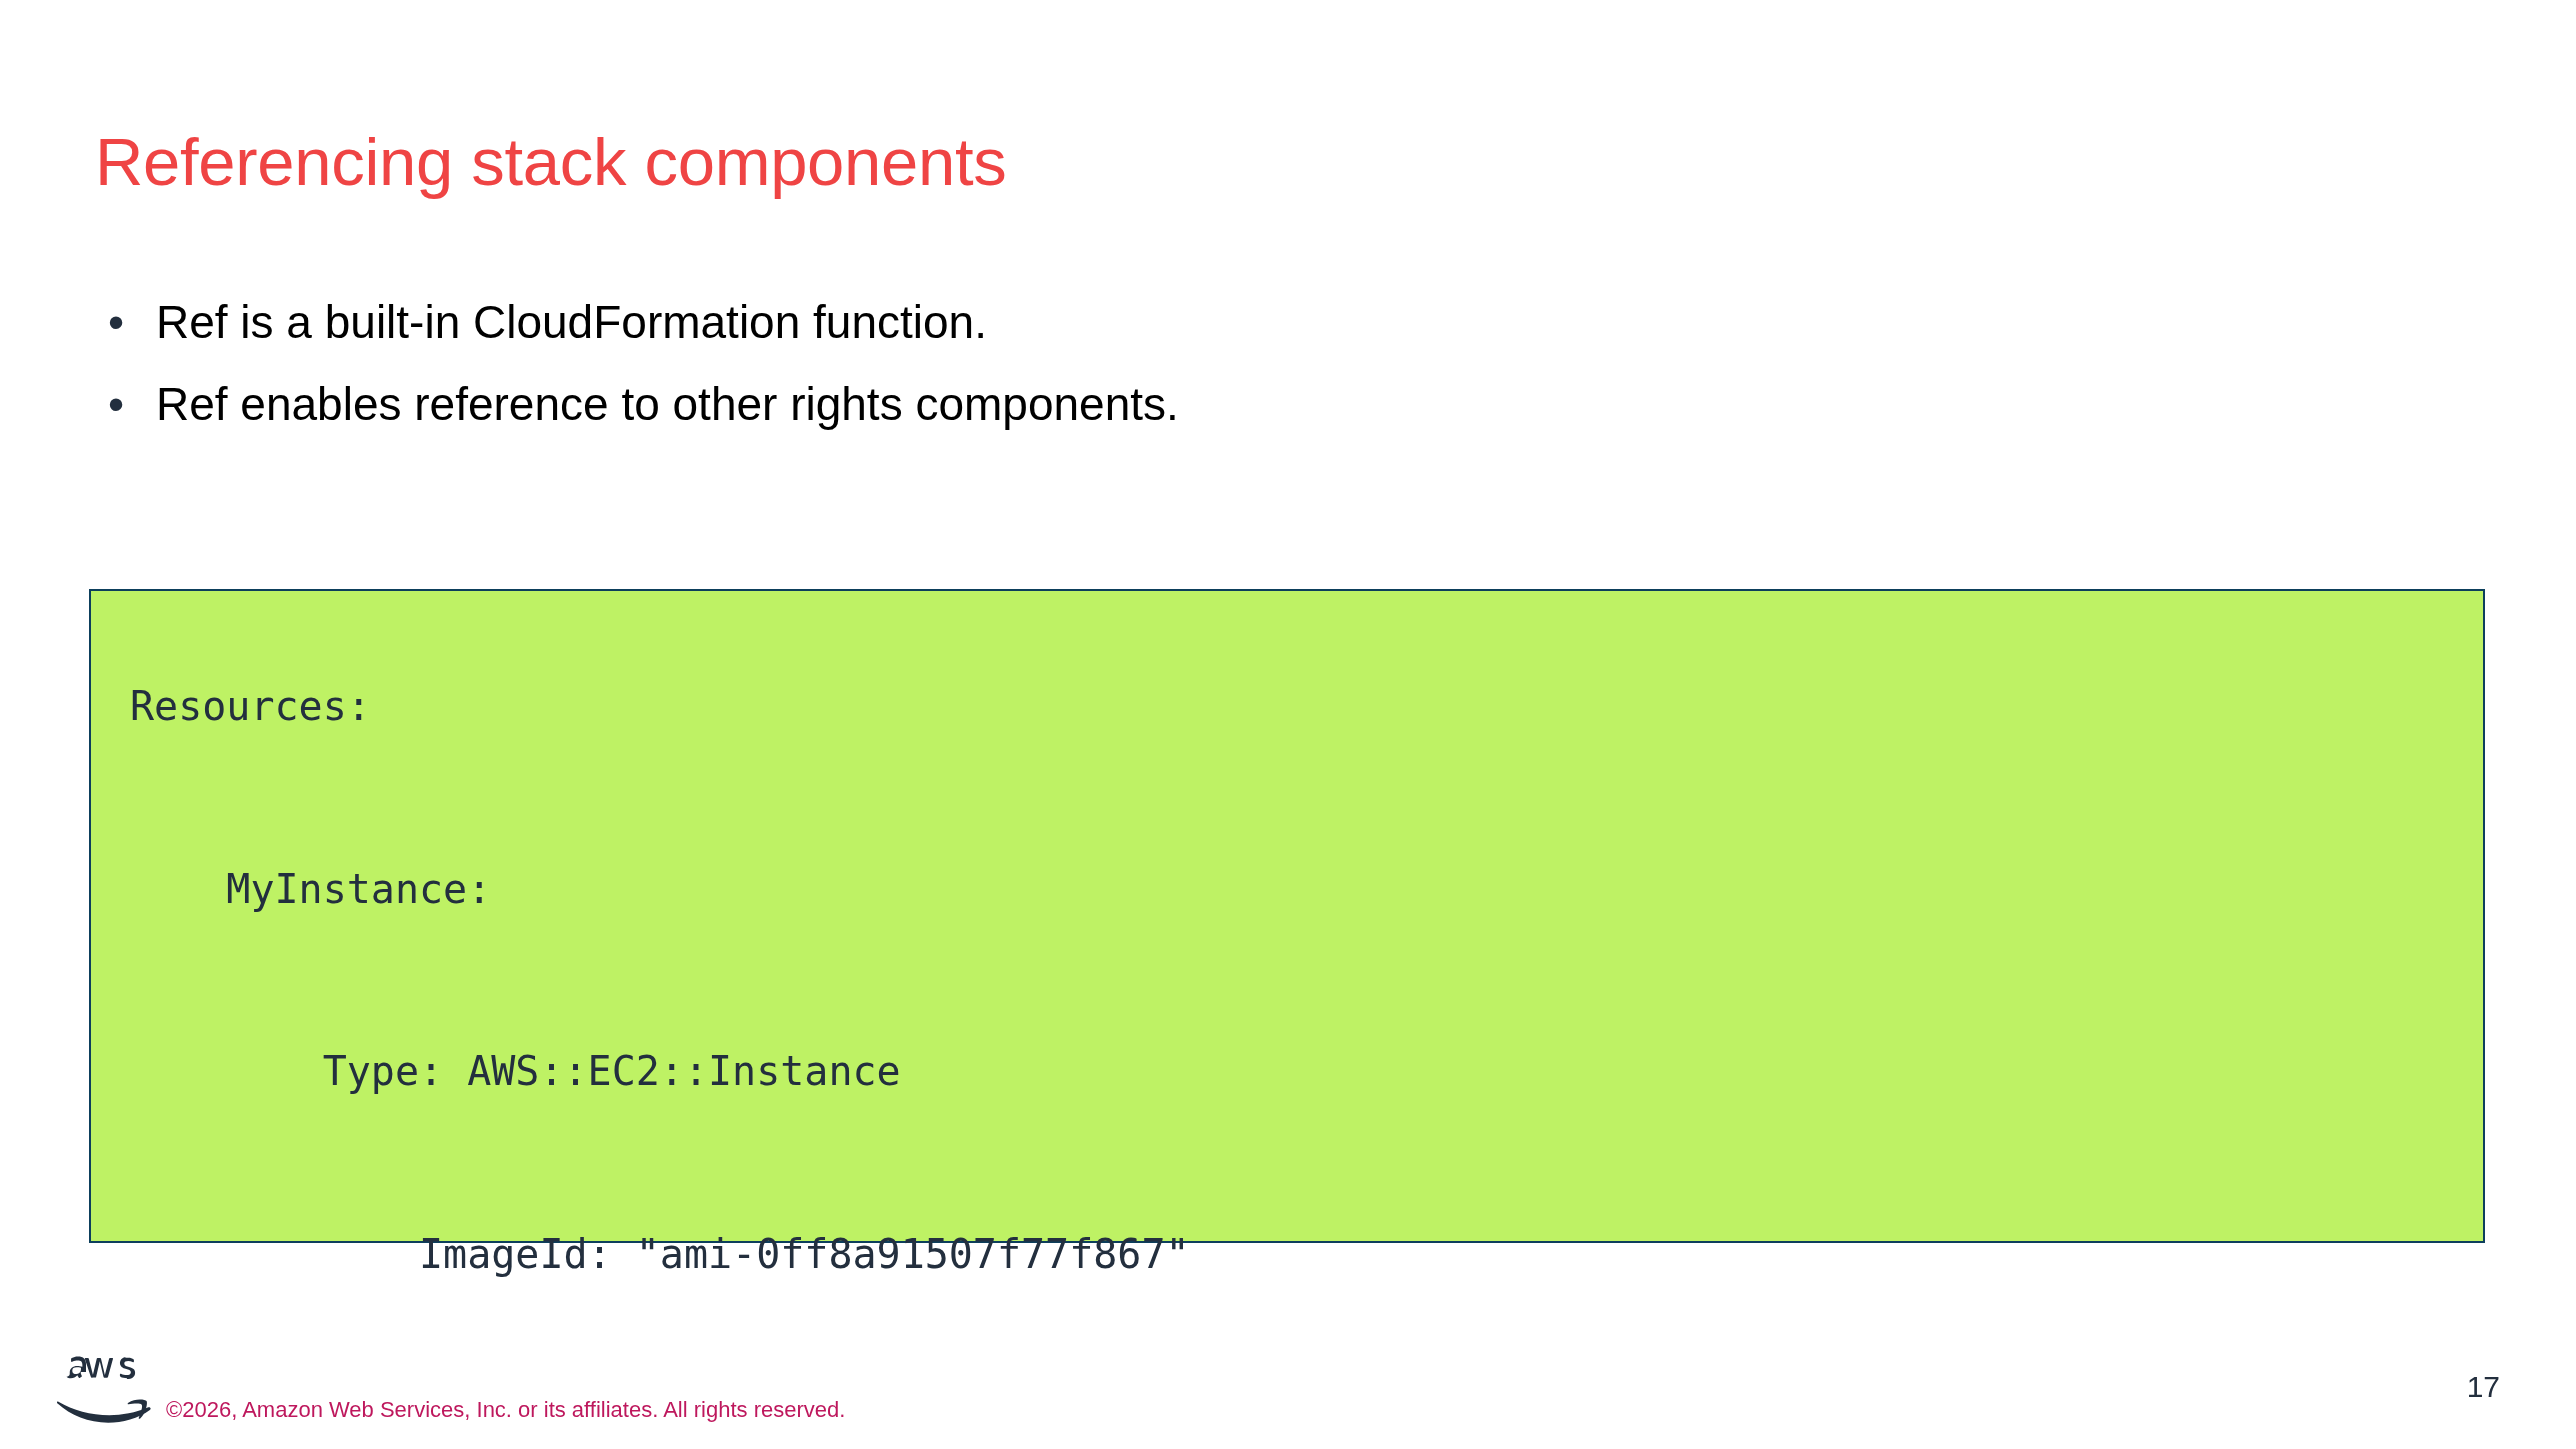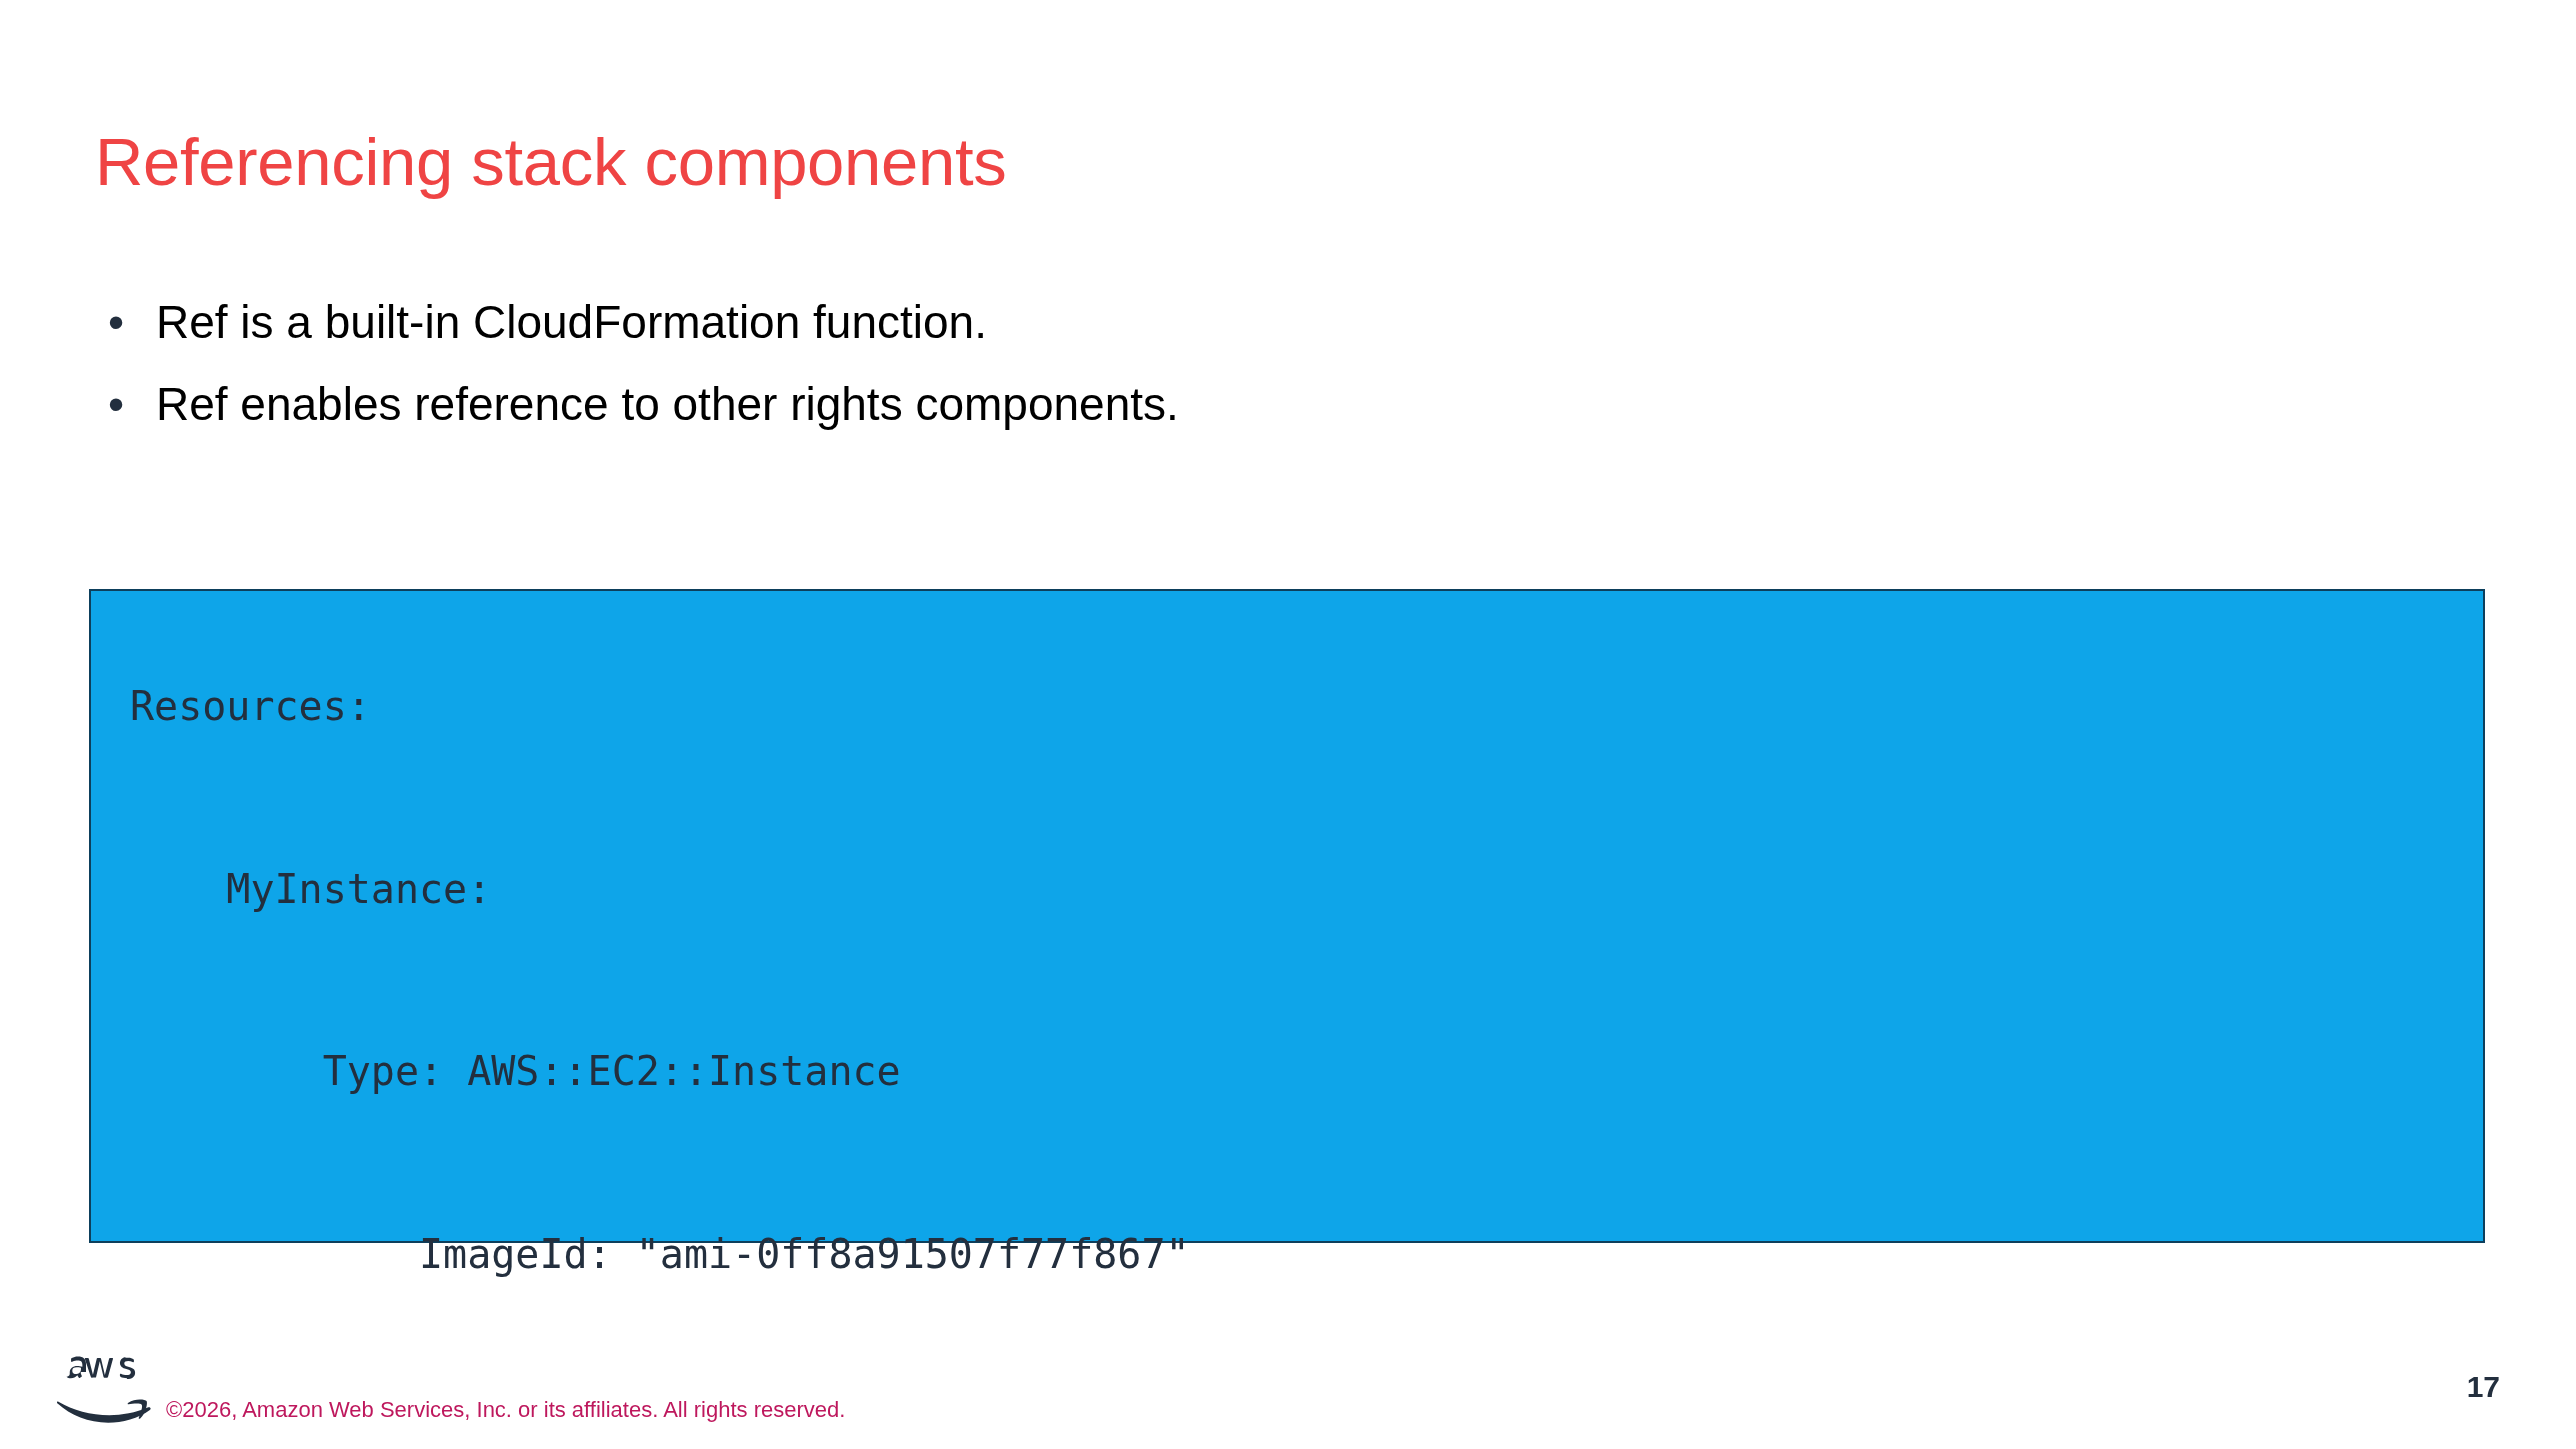--- a/index.html
+++ b/index.html
@@ -63,21 +63,21 @@
     white-space: nowrap;
   }
 
   
   .code-block {
     position: absolute;
     left: 89px;
     top: 589px;
     width: 2396px;
     height: 654px;
-    background: #0ea5e9;
+    background: #bef264;
     border: 2.6px solid #0d3f5c;
     box-sizing: border-box;
   }
   .code-pre {
     position: absolute;
     left: 39px;
     top: 24.5px;
     margin: 0;
     font-family: "DejaVu Sans Mono", "Liberation Mono", monospace;
     font-size: 40px;
@@ -115,21 +115,20 @@
     white-space: nowrap;
   }
   .page-number {
     position: absolute;
     right: 76px;
     top: 1372px;
     font-size: 30px;
     line-height: 1;
     color: #232f3e;
     text-align: right;
-    font-weight: bold;
   }
 </style>
 </head>
 <body>
 
 <div class="slide">
 
   <h1 class="slide-title">Referencing stack components</h1>
 
   <div class="bullet-list">

